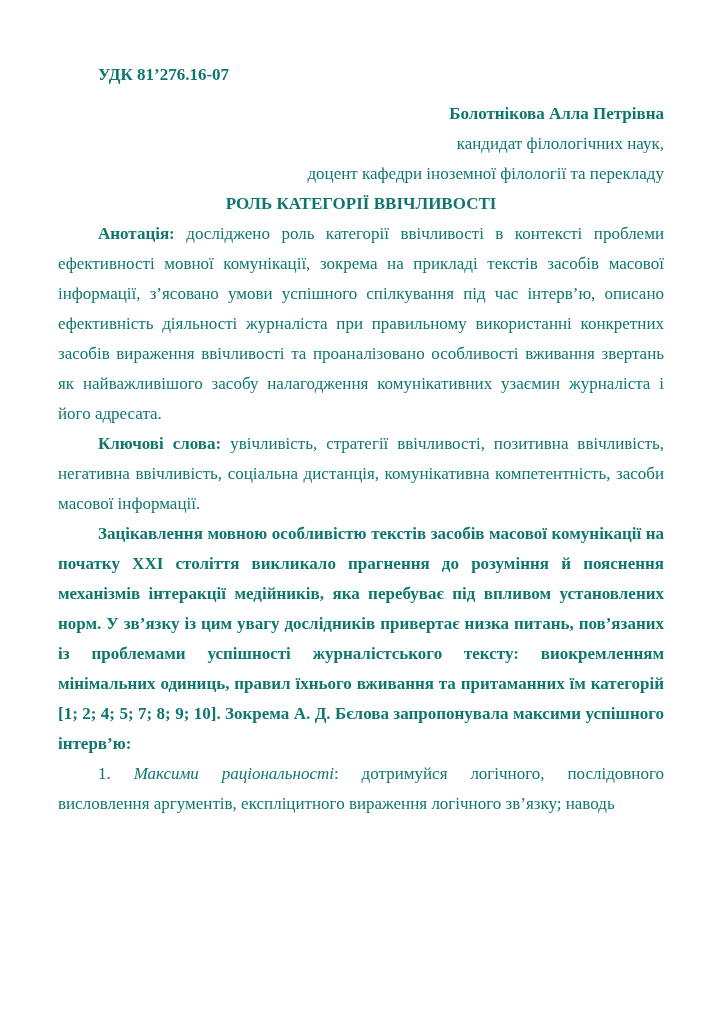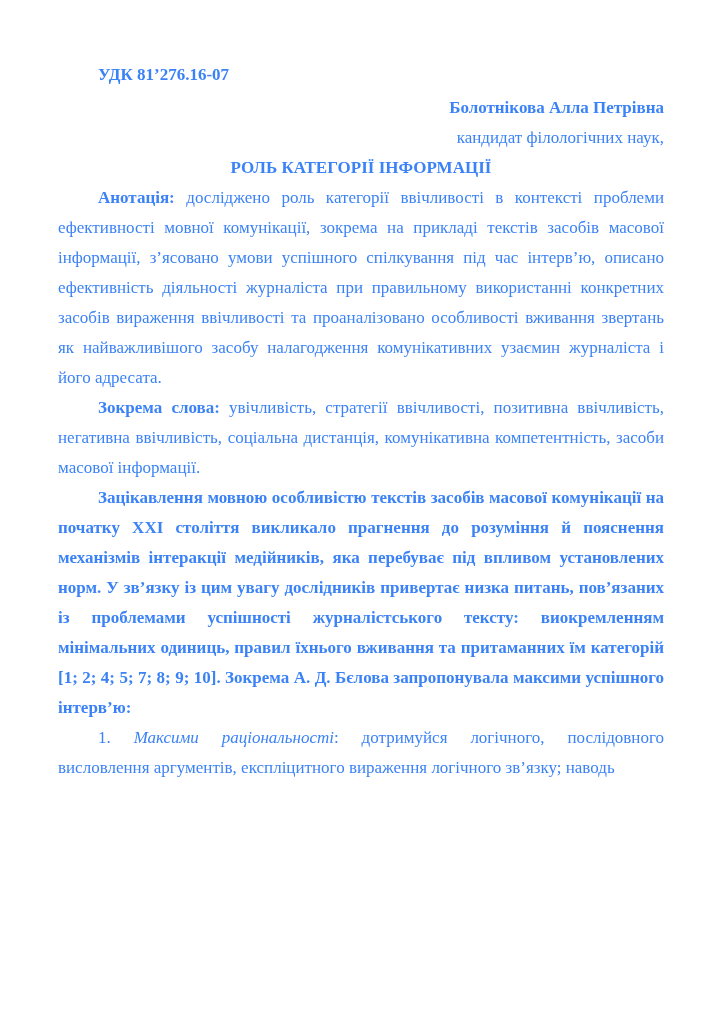--- a/index.html
+++ b/index.html
@@ -7,35 +7,35 @@
     padding: 0;
     background: #ffffff;
   }
   .page {
     position: relative;
     width: 724px;
     height: 1024px;
     box-sizing: border-box;
     padding: 60px 60px 0 58px;
     background: #ffffff;
-    color: #3b82f6;
+    color: #0f766e;
     font-family: "Liberation Serif", "DejaVu Serif", serif;
     font-size: 17px;
     line-height: 30px;
     overflow: hidden;
     border-radius: 25px;
   }
   .page p { margin: 0; }
   .bold { font-weight: bold; }
   .udc {
     text-indent: 40px;
     font-weight: bold;
   }
   .author-block {
-    margin-top: 3px;
+    margin-top: 9px;
     text-align: right;
   }
   .author-block .author-name { font-weight: bold; }
   .article-title {
     margin-top: 27px;
     text-align: center;
     font-weight: bold;
     font-size: 17px;
     line-height: 30px;
   }
@@ -52,25 +52,26 @@
 </head>
 <body>
 
 <div class="page">
 
   <p class="udc">УДК 81’276.16-07</p>
 
   <div class="author-block">
     <p class="author-name">Болотнікова Алла Петрівна</p>
     <p>кандидат філологічних наук,</p>
+    <p>доцент кафедри іноземної філології та перекладу</p>
   </div>
 
-  <p class="article-title"><span>РОЛЬ КАТЕГОРІЇ ІНФОРМАЦІЇ</span><br></p>
+  <p class="article-title"><span>РОЛЬ КАТЕГОРІЇ ВВІЧЛИВОСТІ</span><br></p>
 
   <p class="para abstract-para"><span class="bold">Анотація:</span> <span>досліджено роль категорії ввічливості в контексті проблеми ефективності мовної комунікації, зокрема на прикладі текстів засобів масової інформації, з’ясовано умови успішного спілкування під час інтерв’ю, описано ефективність діяльності журналіста при правильному використанні конкретних засобів вираження ввічливості та проаналізовано особливості вживання звертань як найважливішого засобу налагодження комунікативних узаємин журналіста і його адресата.</span></p>
 
-  <p class="para keywords-para"><span class="bold">Зокрема слова:</span> <span>увічливість, стратегії ввічливості, позитивна ввічливість, негативна ввічливість, соціальна дистанція, комунікативна компетентність, засоби масової інформації.</span></p>
+  <p class="para keywords-para"><span class="bold">Ключові слова:</span> <span>увічливість, стратегії ввічливості, позитивна ввічливість, негативна ввічливість, соціальна дистанція, комунікативна компетентність, засоби масової інформації.</span></p>
 
   <p class="para body-para"><span>Зацікавлення мовною особливістю текстів засобів масової комунікації на початку ХХІ століття викликало прагнення до розуміння й пояснення механізмів інтеракції медійників, яка перебуває під впливом установлених норм. У зв’язку із цим увагу дослідників привертає низка питань, пов’язаних із проблемами успішності журналістського тексту: виокремленням мінімальних одиниць, правил їхнього вживання та притаманних їм категорій [1; 2; 4; 5; 7; 8; 9; 10]. Зокрема А. Д. Бєлова запропонувала максими успішного інтерв’ю:</span></p>
 
   <p class="para item-para"><span>1.</span>&nbsp;<span class="item-term">Максими раціональності</span><span>: дотримуйся логічного, послідовного висловлення аргументів, експліцитного вираження логічного зв’язку; наводь</span></p>
 
 </div>
 
 </body></html>

